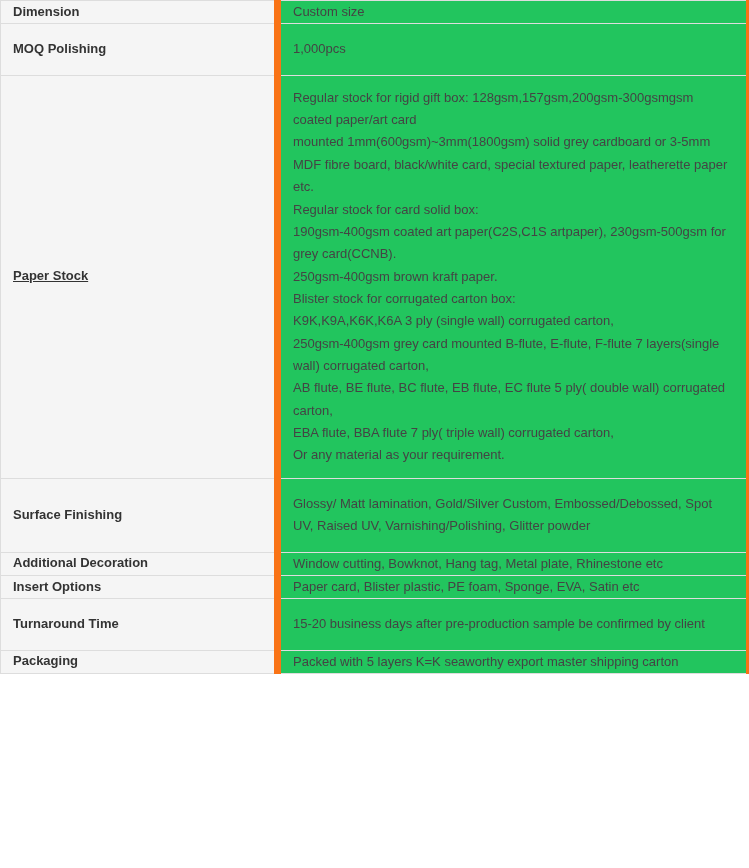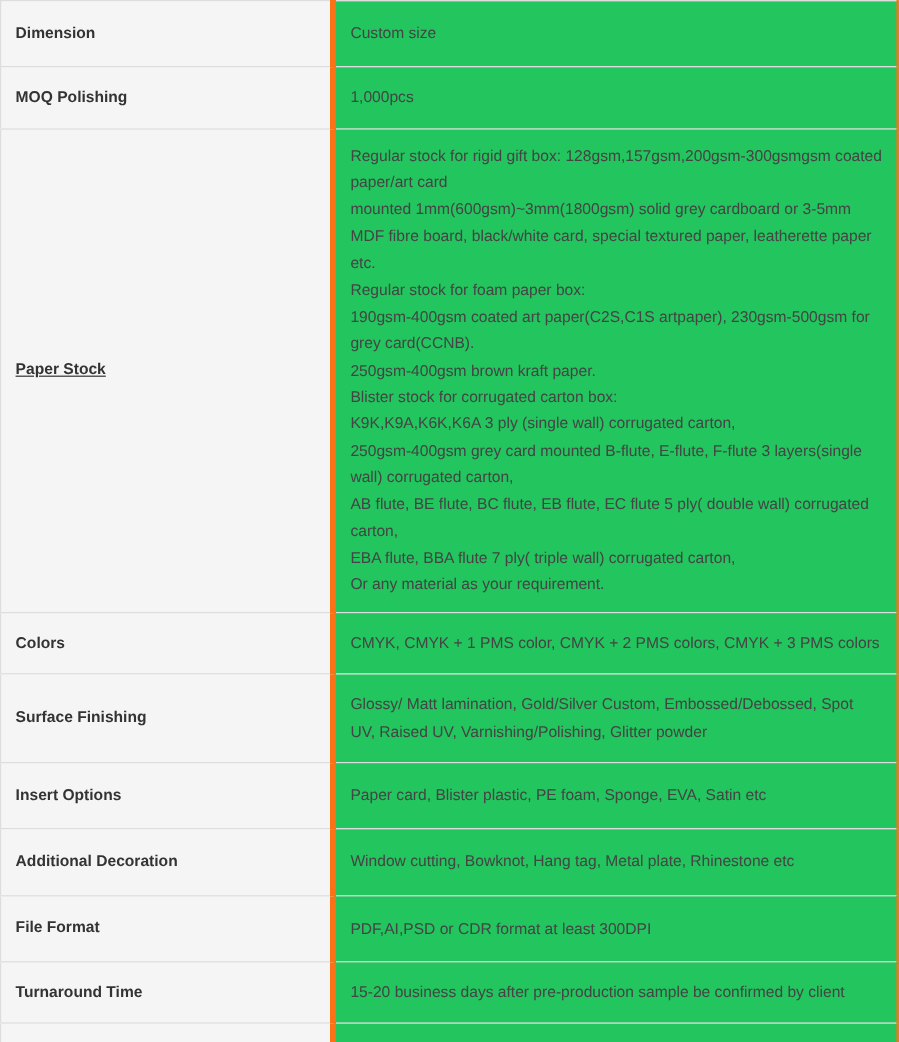--- a/index.html
+++ b/index.html
@@ -17,24 +17,24 @@
     width: 749px;
     border-collapse: collapse;
     table-layout: fixed;
     border-top: 1px solid #dddddd;
     border-left: 1px solid #dddddd;
   }
   .spec-table col.col-label { width: 277px; }
   .spec-table col.col-value { width: 472px; }
 
   .spec-table td {
-    border-right: 5px solid #f97316;
+    border-right: 7px solid #f97316;
     border-bottom: 1px solid #dddddd;
     vertical-align: middle;
-    padding: 16px 12px;
+    padding: 0 12px;
   }
   td.label-cell {
     background: #f5f5f5;
     font-weight: bold;
     font-size: 13px;
     color: #333333;
     line-height: 1.45;
   }
   td.value-cell {
     background: #22c55e;
@@ -72,66 +72,54 @@
       <td class="value-cell">
         <span class="line">1,000pcs</span>
       </td>
     </tr>
 
     <tr class="row-paperstock">
       <td class="label-cell">Paper Stock</td>
       <td class="value-cell">
         <span class="line">Regular stock for rigid gift box: 128gsm,157gsm,200gsm-300gsmgsm coated paper/art card</span>
         <span class="line">mounted 1mm(600gsm)~3mm(1800gsm) solid grey cardboard or 3-5mm MDF fibre board, black/white card, special textured paper, leatherette paper etc.</span>
-        <span class="line">Regular stock for foam paper box:</span>
+        <span class="line">Regular stock for card solid box:</span>
         <span class="line">190gsm-400gsm coated art paper(C2S,C1S artpaper), 230gsm-500gsm for grey card(CCNB).</span>
         <span class="line">250gsm-400gsm brown kraft paper.</span>
         <span class="line">Blister stock for corrugated carton box:</span>
         <span class="line">K9K,K9A,K6K,K6A 3 ply (single wall) corrugated carton,</span>
-        <span class="line">250gsm-400gsm grey card mounted B-flute, E-flute, F-flute 3 layers(single wall) corrugated carton,</span>
+        <span class="line">250gsm-400gsm grey card mounted B-flute, E-flute, F-flute 7 layers(single wall) corrugated carton,</span>
         <span class="line">AB flute, BE flute, BC flute, EB flute, EC flute 5 ply( double wall) corrugated carton,</span>
         <span class="line">EBA flute, BBA flute 7 ply( triple wall) corrugated carton,</span>
         <span class="line">Or any material as your requirement.</span>
       </td>
     </tr>
 
-    <tr class="row-tall">
-      <td class="label-cell">Colors</td>
-      <td class="value-cell">
-        <span class="line">CMYK, CMYK + 1 PMS color, CMYK + 2 PMS colors, CMYK + 3 PMS colors</span>
-      </td>
-    </tr>
 
     <tr class="row-tall">
       <td class="label-cell">Surface Finishing</td>
       <td class="value-cell">
         <span class="line">Glossy/ Matt lamination, Gold/Silver Custom,   Embossed/Debossed, Spot UV, Raised UV, Varnishing/Polishing, Glitter powder</span>
-      </td>
-    </tr>
-
-    <tr>
-      <td class="label-cell">Insert Options</td>
-      <td class="value-cell">
-        <span class="line">Paper card, Blister plastic, PE foam, Sponge, EVA,   Satin etc</span>
       </td>
     </tr>
 
     <tr>
       <td class="label-cell">Additional Decoration</td>
       <td class="value-cell">
         <span class="line">Window cutting, Bowknot, Hang tag, Metal   plate, Rhinestone etc</span>
       </td>
     </tr>
 
     <tr>
-      <td class="label-cell">File Format</td>
+      <td class="label-cell">Insert Options</td>
       <td class="value-cell">
-        <span class="line">PDF,AI,PSD or CDR format at least 300DPI</span>
+        <span class="line">Paper card, Blister plastic, PE foam, Sponge, EVA,   Satin etc</span>
       </td>
     </tr>
+
 
 
     <tr class="row-tall">
       <td class="label-cell">Turnaround Time</td>
       <td class="value-cell">
         <span class="line">15-20 business days after pre-production sample be confirmed by client</span>
       </td>
     </tr>
 
     <tr>

